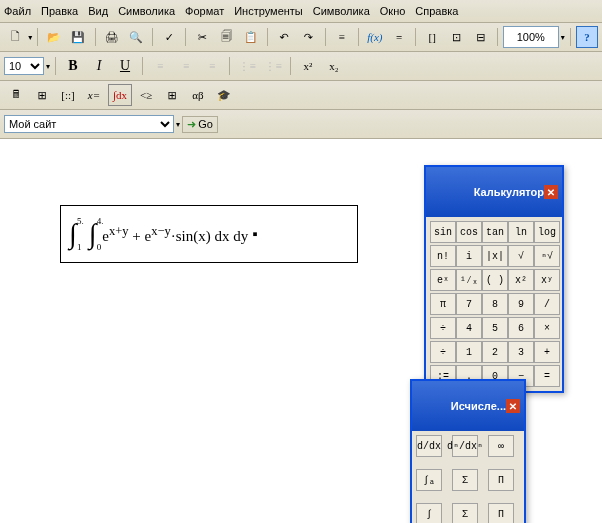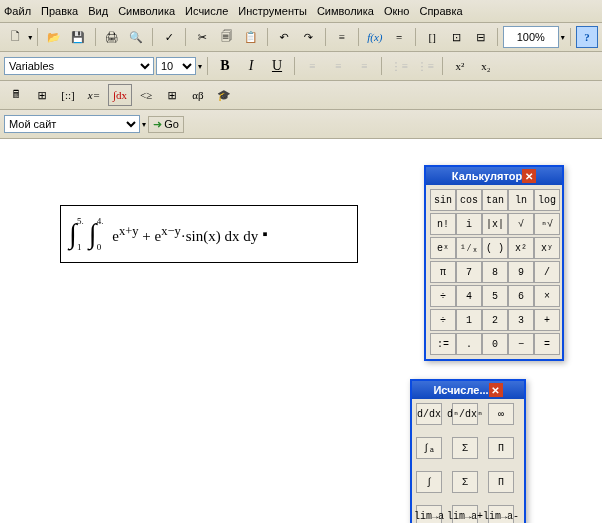--- a/index.html
+++ b/index.html
@@ -8,37 +8,37 @@
 .toolbar{background:linear-gradient(#e8e4d8,#e0dcc8);border-bottom:1px solid #b0ac98;display:flex;padding:2px 4px;height:24px;align-items:center;gap:2px}
 .tb-btn{width:22px;height:20px;display:inline-flex;align-items:center;justify-content:center;border:1px solid transparent;font-family:serif}
 .sep{width:1px;height:18px;background:#b0ac98;margin:0 3px}
 select,input.sel{font-size:11px;height:18px;border:1px solid #7b9ebd;background:#fff}
 .zoom{width:50px;text-align:center;border:1px solid #7b9ebd;height:18px;font-size:11px}
 .doc{position:relative;height:389px;background:#fff}
 .formula{position:absolute;left:60px;top:66px;width:280px;height:48px;border:1px solid #000;padding:4px 8px;font-family:"Times New Roman",serif;font-size:15px;display:flex;align-items:center}
 .intg{font-size:28px;font-family:serif}
 .sub{font-size:9px}
 .float-win{position:absolute;border:2px solid #0a4be0;background:#e8e4d8;box-shadow:2px 2px 6px rgba(0,0,0,.3)}
-.float-title{background:linear-gradient(#3b6fd8,#1048c0);color:#fff;font-weight:bold;font-size:11px;padding:2px 4px;display:flex;justify-content:center;align-items:center}
+.float-title{background:linear-gradient(#3b6fd8,#1048c0);color:#fff;font-weight:bold;font-size:11px;padding:18px 4px;display:flex;justify-content:flex-end;align-items:center}
 .close-x{width:14px;height:14px;background:#d04020;color:#fff;display:inline-flex;align-items:center;justify-content:center;font-size:10px;font-weight:bold}
 .grid5{display:grid;grid-template-columns:repeat(5,24px);gap:2px;padding:4px}
 .gbtn{width:24px;height:20px;border:1px solid #a3a3a3;background:#f0ece0;display:inline-flex;align-items:center;justify-content:center;font-family:Liberation Mono, monospace;font-size:10px}
 .grid4{display:grid;grid-template-columns:repeat(4,24px);gap:12px;padding:4px}
 .go-btn{display:inline-flex;align-items:center;border:1px solid #b0ac98;padding:1px 4px;font-size:11px;gap:2px}
 .gr{color:#2a8a2a}
 </style>
 </head>
 <body>
 
 <div class="menubar">
 <span>Файл</span>
 <span>Правка</span>
 <span>Вид</span>
 <span>Символика</span>
-<span>Исчисле</span>
+<span>Формат</span>
 <span>Инструменты</span>
 <span>Символика</span>
 <span>Окно</span>
 <span>Справка</span>
 </div>
 
 <div class="toolbar">
 <span class="tb-btn">🗋</span>
     <span style="font-size:8px">▾</span>
 <span class="sep"></span>
@@ -66,21 +66,20 @@
 <span class="tb-btn">⊡</span>
 <span class="tb-btn">⊟</span>
 <span class="sep"></span>
 <input class="zoom" value="100%" style="">
     <span style="font-size:8px">▾</span>
 <span class="sep"></span>
 <span class="tb-btn" style="background:#b8d8ff;border:1px solid #3070c0;font-weight:bold;color:#0050b0">?</span>
 </div>
 
 <div class="toolbar">
-<select style="width:150px"><option>Variables</option></select>
 <select style="width:40px"><option>10</option></select>
 <span style="font-size:8px">▾</span>
 <span class="sep"></span>
 <span class="tb-btn" style="font-weight:bold;font-family:serif;font-size:14px">B</span>
 <span class="tb-btn" style="font-style:italic;font-family:serif;font-size:14px">I</span>
 <span class="tb-btn" style="text-decoration:underline;font-family:serif;font-size:14px">U</span>
 <span class="sep"></span>
 <span class="tb-btn" style="color:#bbb">≡</span>
 <span class="tb-btn" style="color:#bbb">≡</span>
 <span class="tb-btn" style="color:#bbb">≡</span>
@@ -98,41 +97,41 @@
 <span class="tb-btn">[::]</span>
 <span class="tb-btn" style="font-style:italic">x=</span>
 <span class="tb-btn" style="border:1px solid #888;color:#c00000">∫dx</span>
 <span class="tb-btn">&lt;≥</span>
 <span class="tb-btn">⊞</span>
 <span class="tb-btn" style="">αβ</span>
 <span class="tb-btn">🎓</span>
 </div>
 
 <div class="toolbar">
-<select style="width:136px"><option>Мой сайт</option></select>
+<select style="width:170px"><option>Мой сайт</option></select>
 <span style="font-size:8px">▾</span>
 <span class="go-btn">
       <span class="gr">➜</span>
       <span>Go</span>
     </span>
 </div>
 
 <div class="doc">
   <div class="formula">
     <span style="position:relative;display:inline-block;margin-right:2px">
       <span class="intg">∫</span>
       <span class="sub" style="position:absolute;top:-2px;left:8px">5.</span>
       <span class="sub" style="position:absolute;bottom:-2px;left:8px">1</span>
     </span>
     <span style="position:relative;display:inline-block;margin:0 6px 0 10px">
       <span class="intg">∫</span>
       <span class="sub" style="position:absolute;top:-2px;left:8px">4.</span>
       <span class="sub" style="position:absolute;bottom:-2px;left:8px">0</span>
     </span>
-    <span style="margin-left:10px">e<sup>x+y</sup> + e<sup>x−y</sup>·sin(x) dx dy</span>
+    <span style="">e<sup>x+y</sup> + e<sup>x−y</sup>·sin(x) dx dy</span>
     <span style="margin-left:4px">▪</span>
   </div>
 
   <div class="float-win" style="left:424px;top:26px;width:136px">
     <div class="float-title">
         <span>Калькулятор</span>
         <span class="close-x">✕</span>
       </div>
     <div class="grid5" id="calc-grid">
         <span class="gbtn">sin</span>

